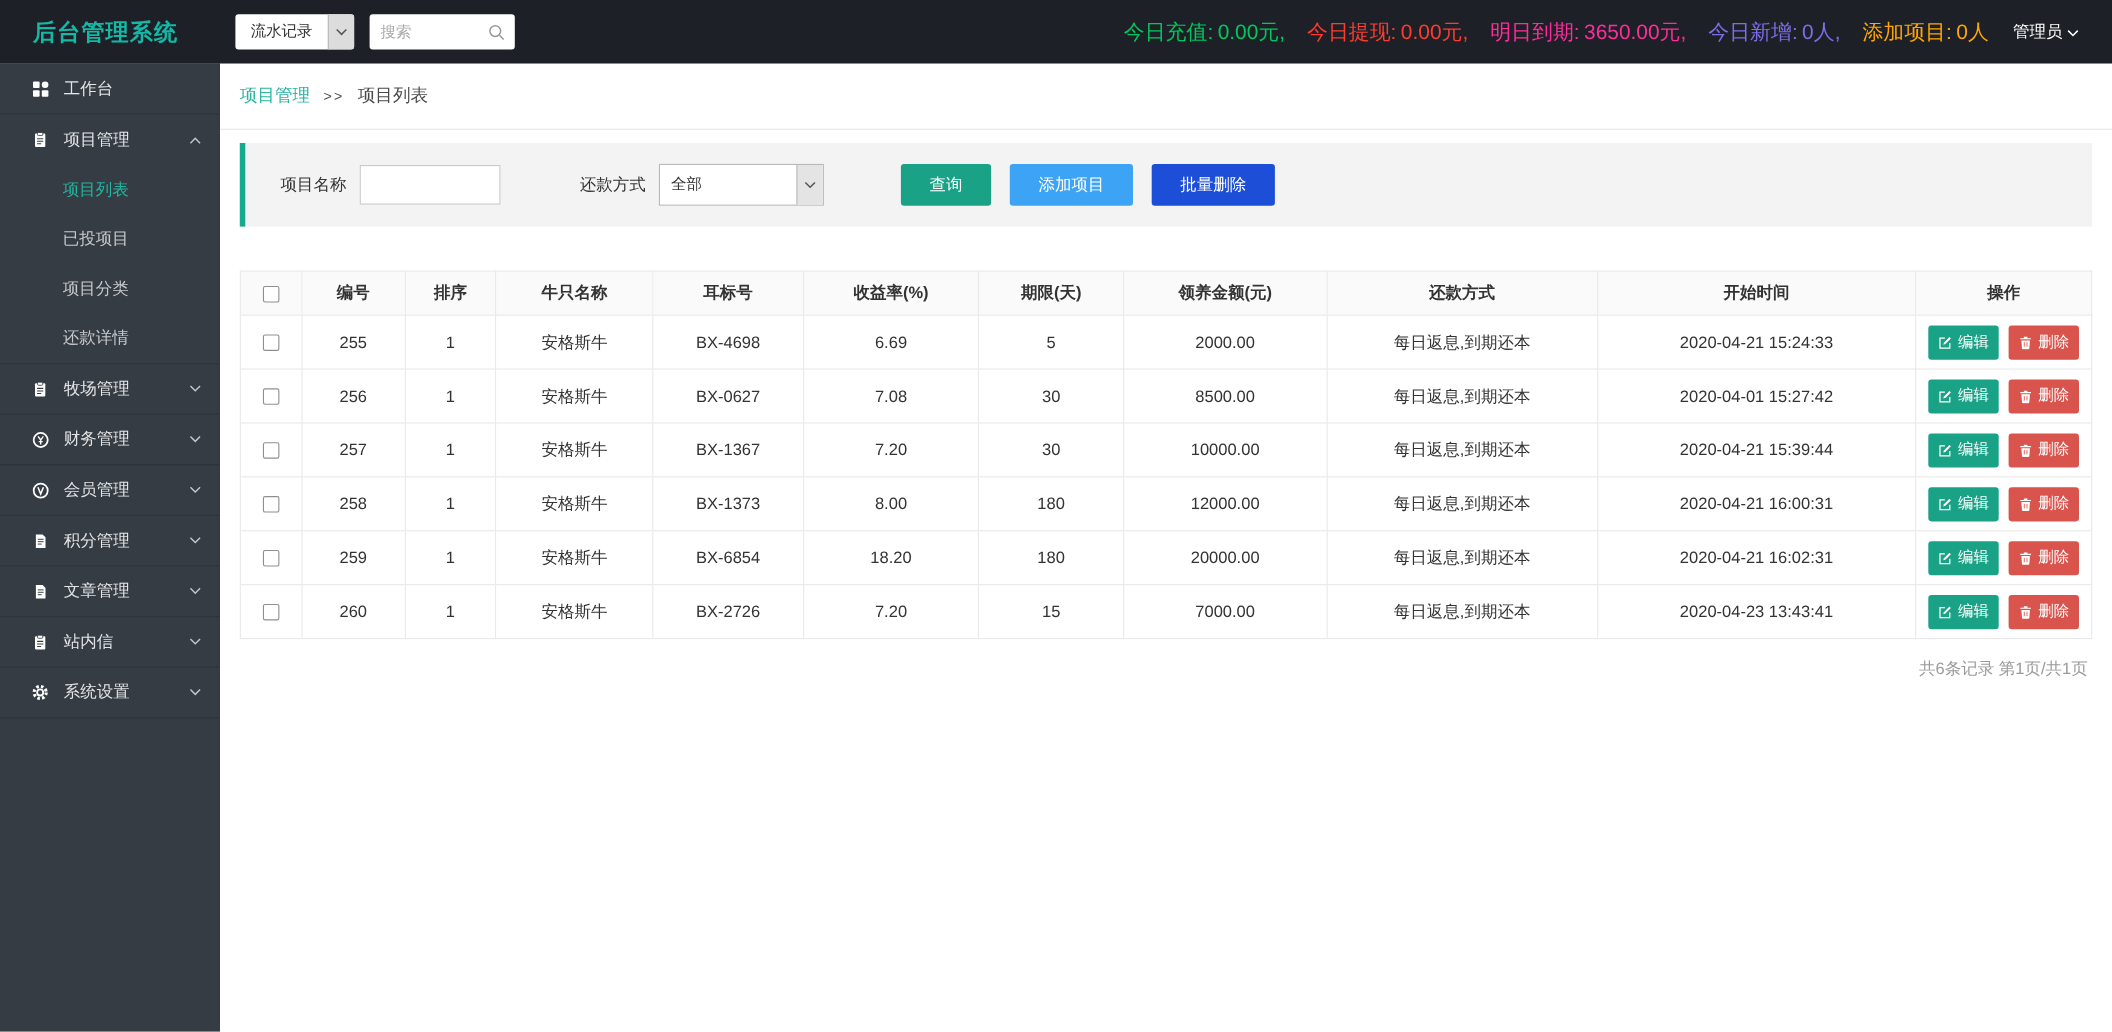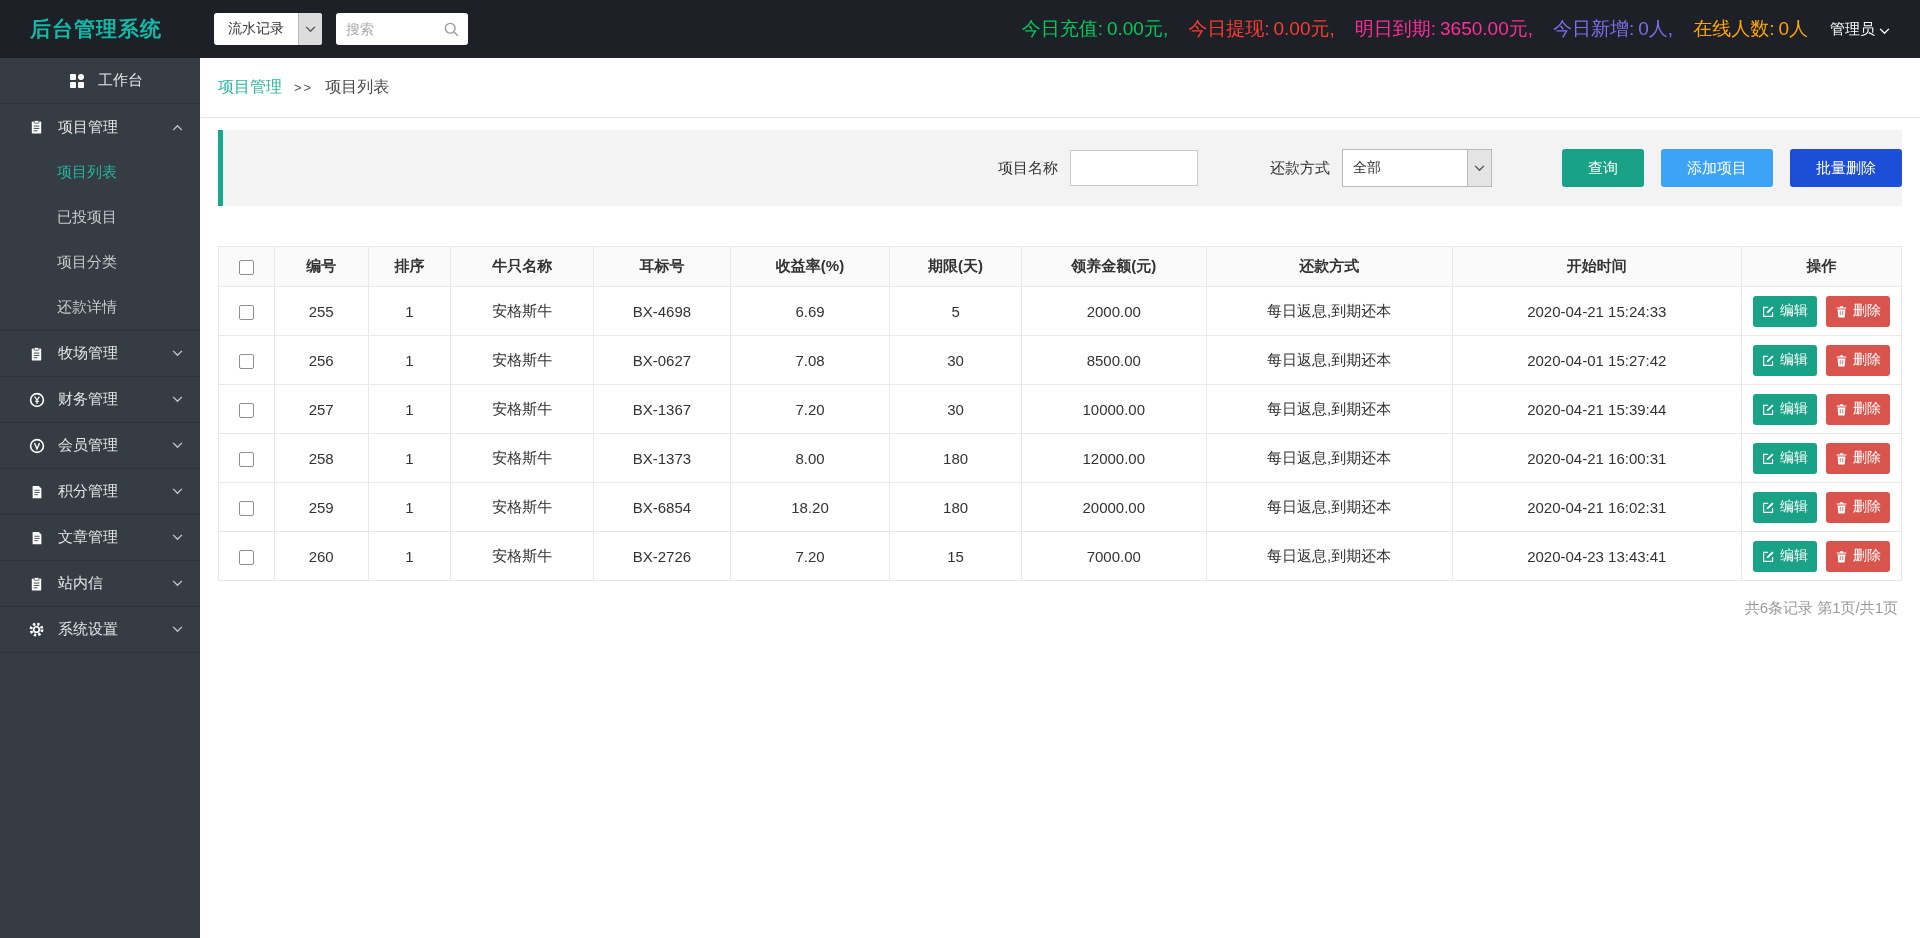--- a/index.html
+++ b/index.html
@@ -17,37 +17,37 @@
   .hsearch input::placeholder { color:#aaa; }
   .hsearch .mag { margin-right:8px; display:flex; }
   .stats { margin-left:auto; display:flex; align-items:center; gap:20px; font-size:19px; white-space:nowrap; }
   .stat .v { margin-left:4px; }
   .userbox { margin:0 30px 0 22px; color:#fff; font-size:15px; display:flex; align-items:center; gap:4px; cursor:pointer; white-space:nowrap; }
 
   
   .bodyrow { flex:1; display:flex; min-height:0; }
   .sidebar { width:200px; background:#363c43; flex:0 0 auto; }
   .menu { list-style:none; }
-  .menu-item { height:46px; display:flex; align-items:center; padding:0 17px 0 28px; color:#e2e4e6; font-size:15px; cursor:pointer; border-bottom:1px solid #2e343a;justify-content:center; }
+  .menu-item { height:46px; display:flex; align-items:center; padding:0 17px 0 28px; color:#e2e4e6; font-size:15px; cursor:pointer; border-bottom:1px solid #2e343a; }
   .menu-item .mi-icon { width:17px; height:17px; margin-right:13px; display:flex; align-items:center; justify-content:center; color:#fff; }
   .menu-item .chev { margin-left:auto; color:#c3c7cb; display:flex; }
   .submenu { list-style:none; border-bottom:1px solid #2e343a; }
   .submenu-item { height:45px; display:flex; align-items:center; padding-left:57px; color:#c7cacd; font-size:15px; cursor:pointer; }
   .submenu-item.active { color:#23b59f; }
 
   .main { flex:1; display:flex; flex-direction:column; background:#fff; min-width:0; }
   .breadcrumb-bar { height:60px; display:flex; align-items:center; padding-left:18px; border-bottom:1px solid #e8e8e8; background:#fff; }
   .bc-link { color:#2ab5a0; font-size:16px; cursor:pointer; }
   .bc-sep { color:#555; font-size:13px; margin:0 12px; letter-spacing:2px; }
   .bc-cur { color:#4a4a4a; font-size:16px; }
 
   .content { padding:12px 18px 0 18px; }
 
   
-  .filter-panel { background:#f3f3f3; border-left:5px solid #17a98e; height:76px; display:flex; align-items:center; padding-left:32px;justify-content:flex-end; }
+  .filter-panel { background:#f3f3f3; border-left:5px solid #17a98e; height:76px; display:flex; align-items:center; padding-left:32px; }
   .f-label { font-size:15px; color:#333; margin-right:12px; white-space:nowrap; }
   .f-input { width:128px; height:36px; border:1px solid #c9c9c9; background:#fff; padding:0 8px; font-size:14px; color:#333; outline:none; font-family:inherit; }
   .f-select { margin-left:0; height:38px; width:150px; background:#fff; border:1px solid #b9b9b9; display:flex; align-items:stretch; cursor:pointer; }
   .f-select .fs-text { flex:1; display:flex; align-items:center; padding-left:10px; font-size:14px; color:#333; }
   .f-select .arrow-seg { background:#e4e4e4; }
   .gap-a { width:72px; } .gap-b { width:70px; }
   .btn { border:none; color:#fff; font-size:15px; height:38px; padding:0 26px; border-radius:3px; cursor:pointer; white-space:nowrap; font-family:inherit; }
   .btn + .btn { margin-left:17px; }
   .btn-query { background:#1aa287; }
   .btn-add { background:#3da4f5; }
@@ -88,21 +88,21 @@
           <path d="M10.4 10.4L14 14" stroke="#999" stroke-width="1.3"></path>
         </svg>
     </span>
   </div>
 
   <div class="stats">
     <span class="stat" style="color: rgb(0, 200, 93);"><span>今日充值:</span><span class="v">0.00元,</span></span>
     <span class="stat" style="color: rgb(255, 59, 48);"><span>今日提现:</span><span class="v">0.00元,</span></span>
     <span class="stat" style="color: rgb(255, 45, 155);"><span>明日到期:</span><span class="v">3650.00元,</span></span>
     <span class="stat" style="color: rgb(125, 110, 232);"><span>今日新增:</span><span class="v">0人,</span></span>
-    <span class="stat" style="color: rgb(255, 165, 2);"><span>在线人数:</span><span class="v">0人</span></span>
+    <span class="stat" style="color: rgb(255, 165, 2);"><span>添加项目:</span><span class="v">0人</span></span>
   </div>
 
   <div class="userbox">
     <span>管理员</span>
     <span>
       <svg width="11" height="7" viewBox="0 0 12 8">
           <path d="M1 1l5 5 5-5" fill="none" stroke="#fff" stroke-width="1.6"></path>
         </svg>
     </span>
   </div>

